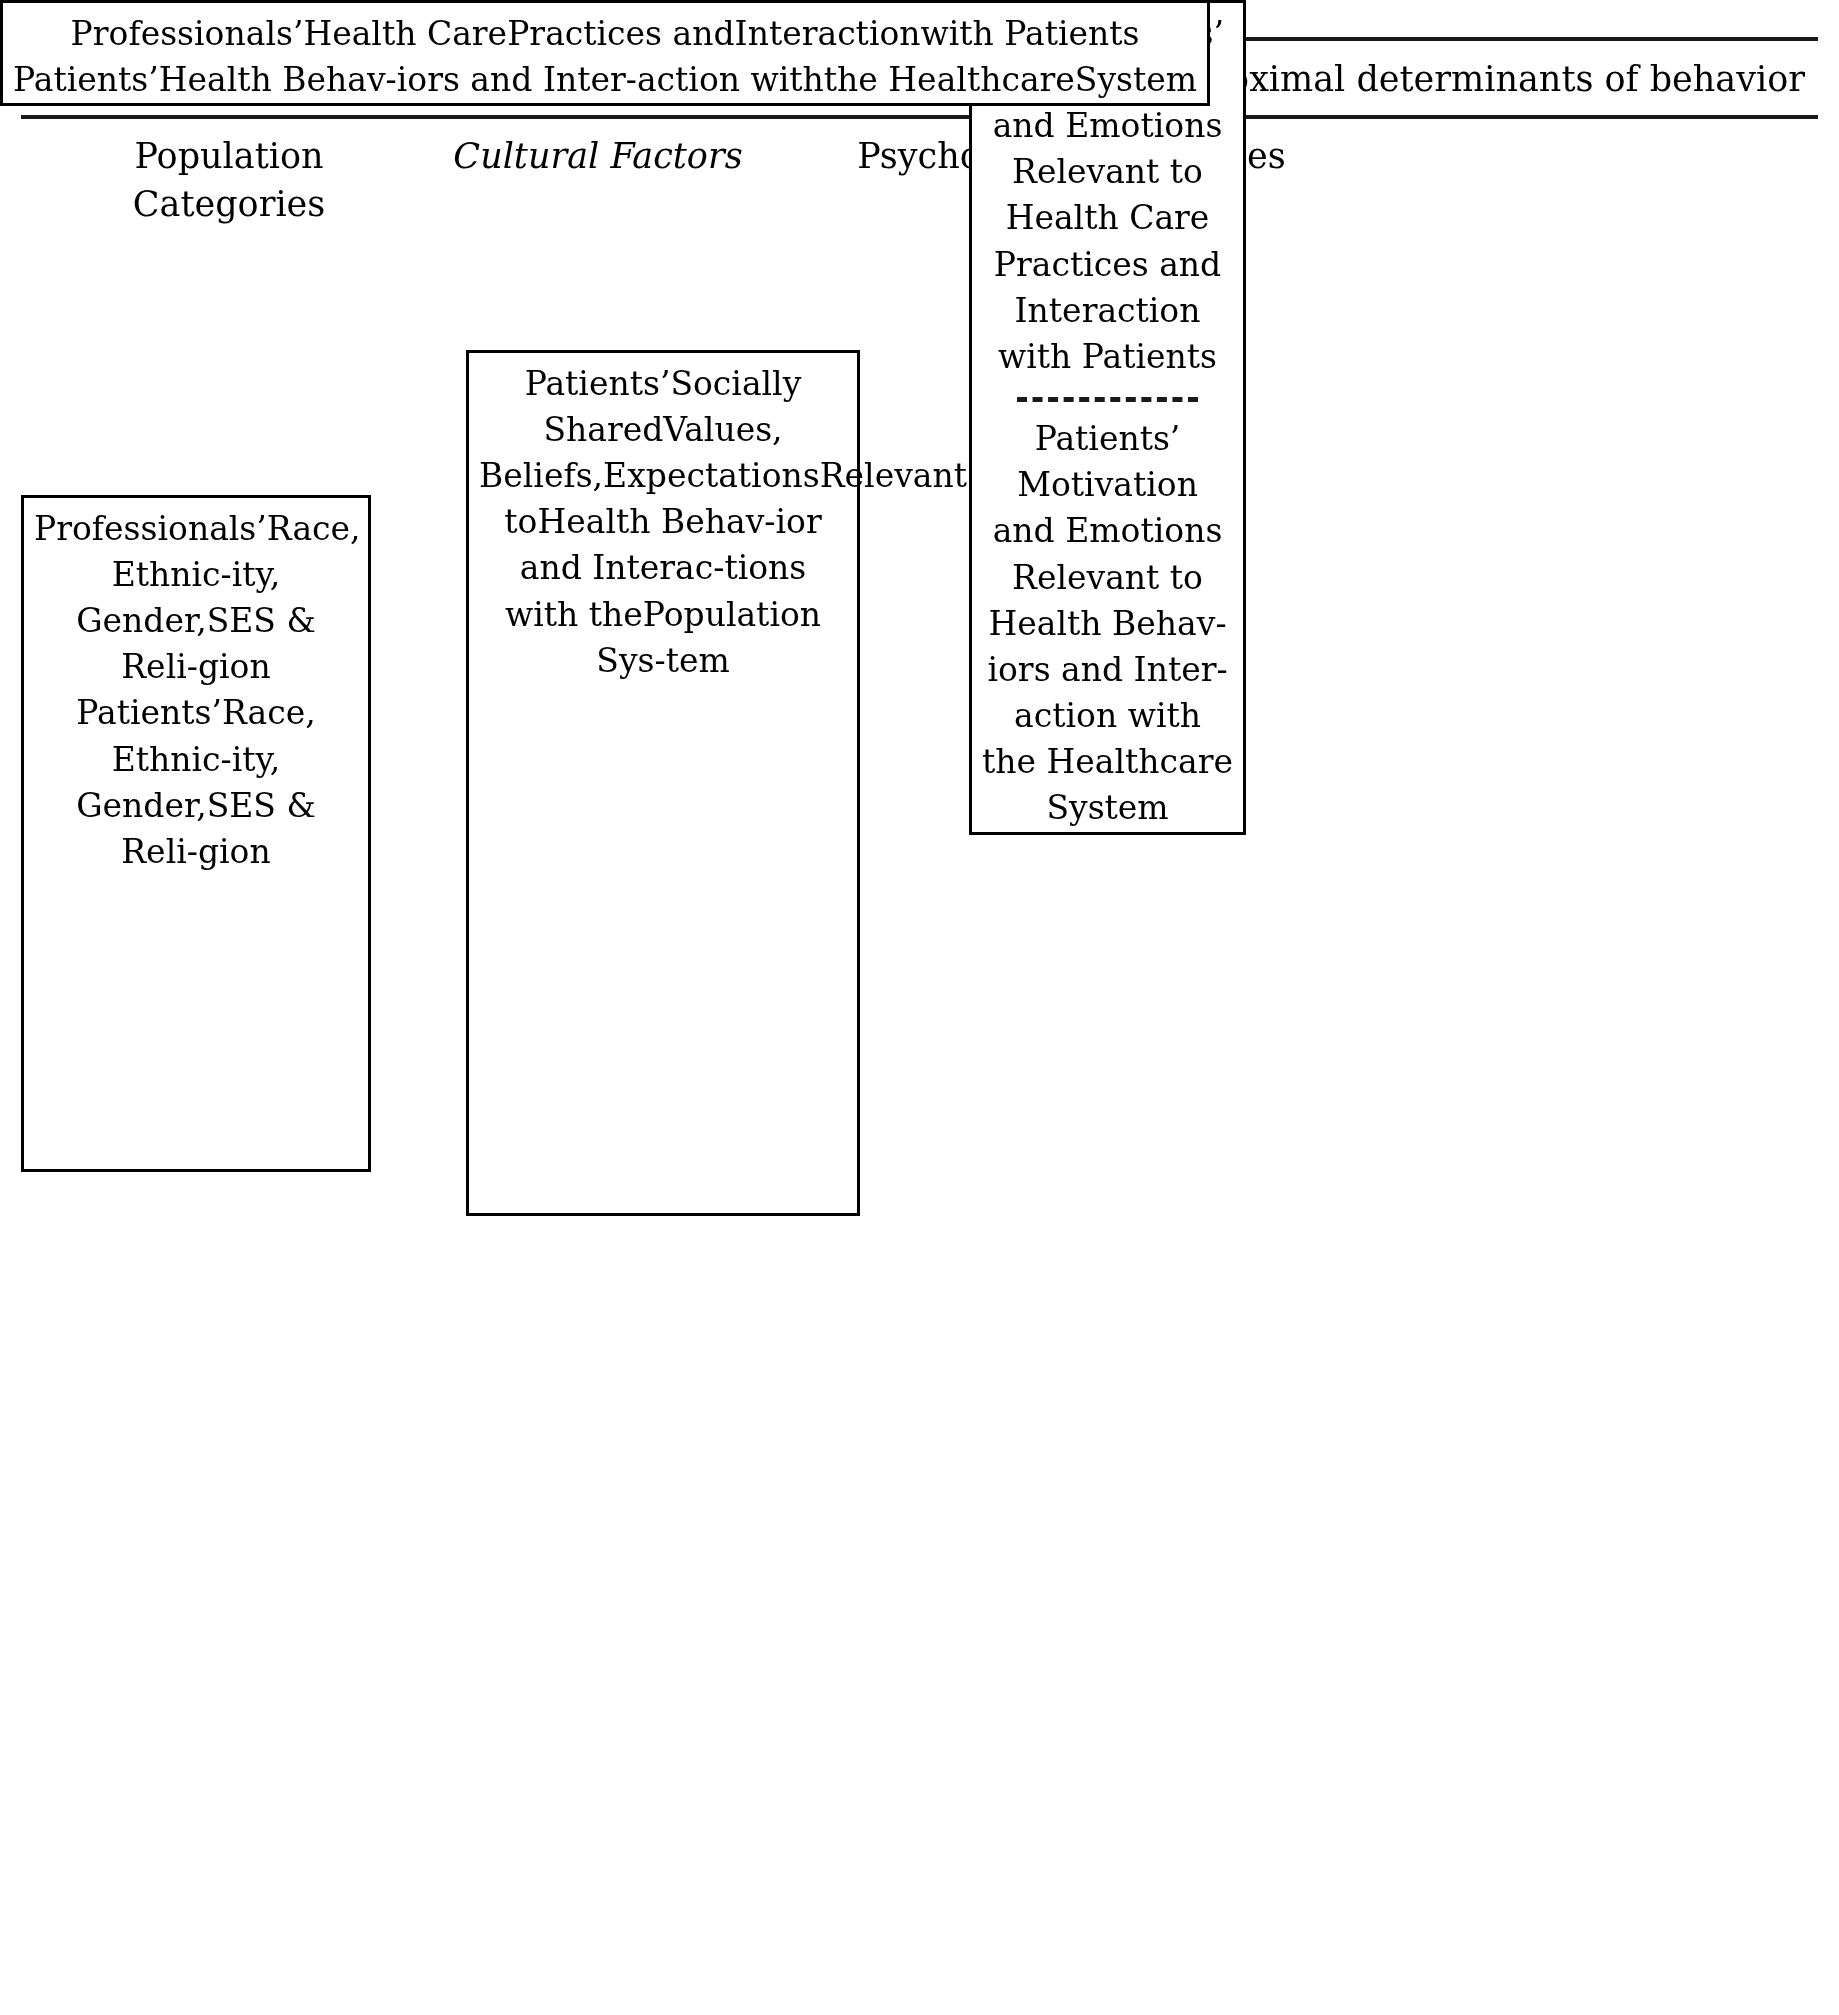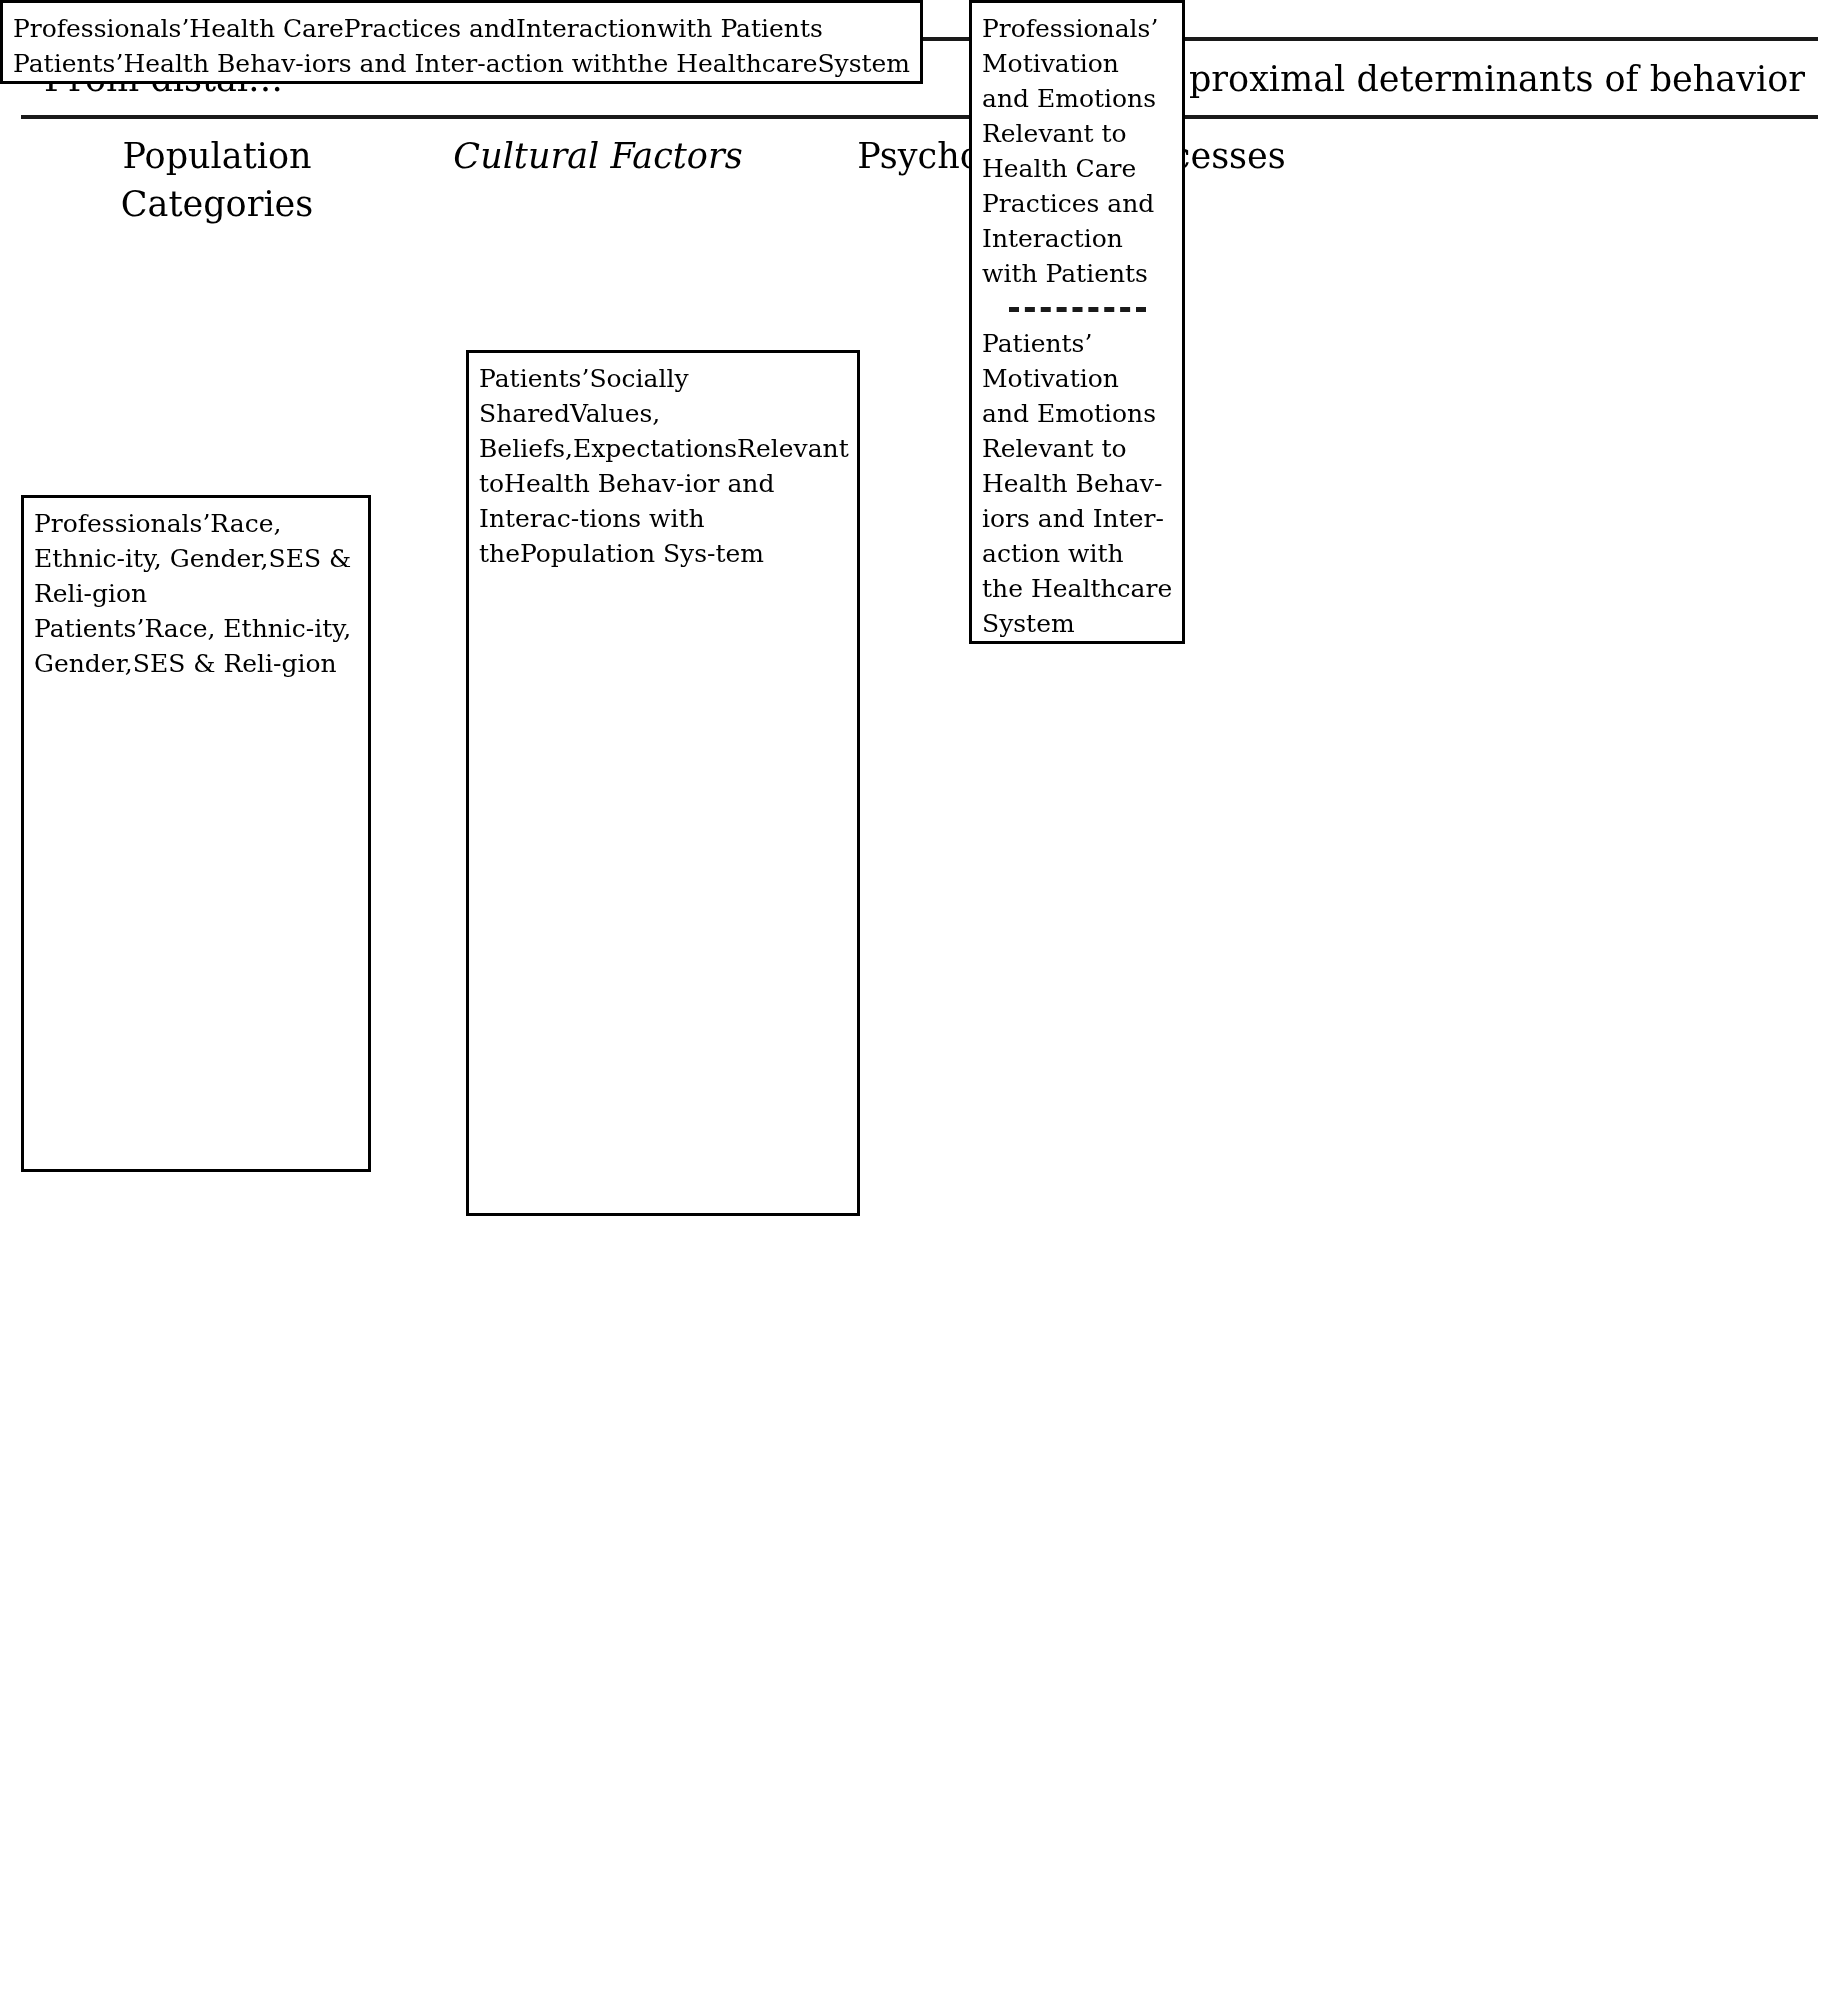--- a/index.html
+++ b/index.html
@@ -37,33 +37,33 @@
   .hdr-right { right: 34px; top: 62px; }
 
   
   .col-head {
     position: absolute;
     text-align: center;
     font-size: 35px;
     line-height: 1.38;
     top: 132px;
   }
-  .ch-a { left: 0px;    width: 386px; padding-left: 24px; }
+  .ch-a { left: 12px;    width: 386px; padding-left: 24px; }
   .ch-b { left: 386px;  width: 424px; font-style: italic; }
   .ch-c { left: 810px; width: 523px; }
   .ch-d { left: 1333px; width: 506px; }
 
   
   .box {
     position: absolute;
     box-sizing: border-box;
     border: 3.3px solid #000000;
     background: #ffffff;
-    text-align: left;
-    font-size: 25px;
+    text-align: center;
+    font-size: 33px;
     line-height: 1.40;
     padding: 7.7px 10px 0 10px;
   }
   #box-a { left: 21px;   top: 495px;  width: 350px;  height: 677px; }
   #box-b { left: 466px;  top: 350px;  width: 394px;  height: 866px; }
   #box-c { left: 969px; top": 0;     }
   #box-c { left: 969px; top: 354px;  width: 364px;  height: 1131px; }
   #box-d { left: 1443px; top: 497px;  width: 358px;  height: 949px; }
 
   .line { display: block; }

